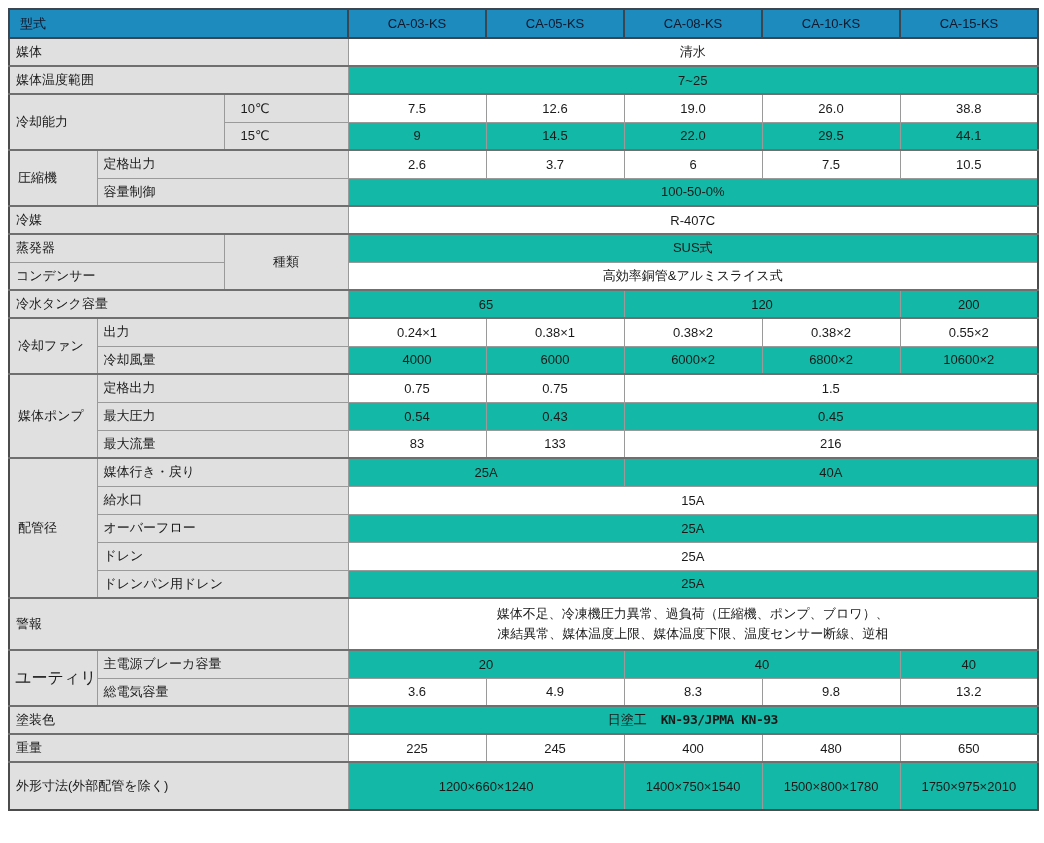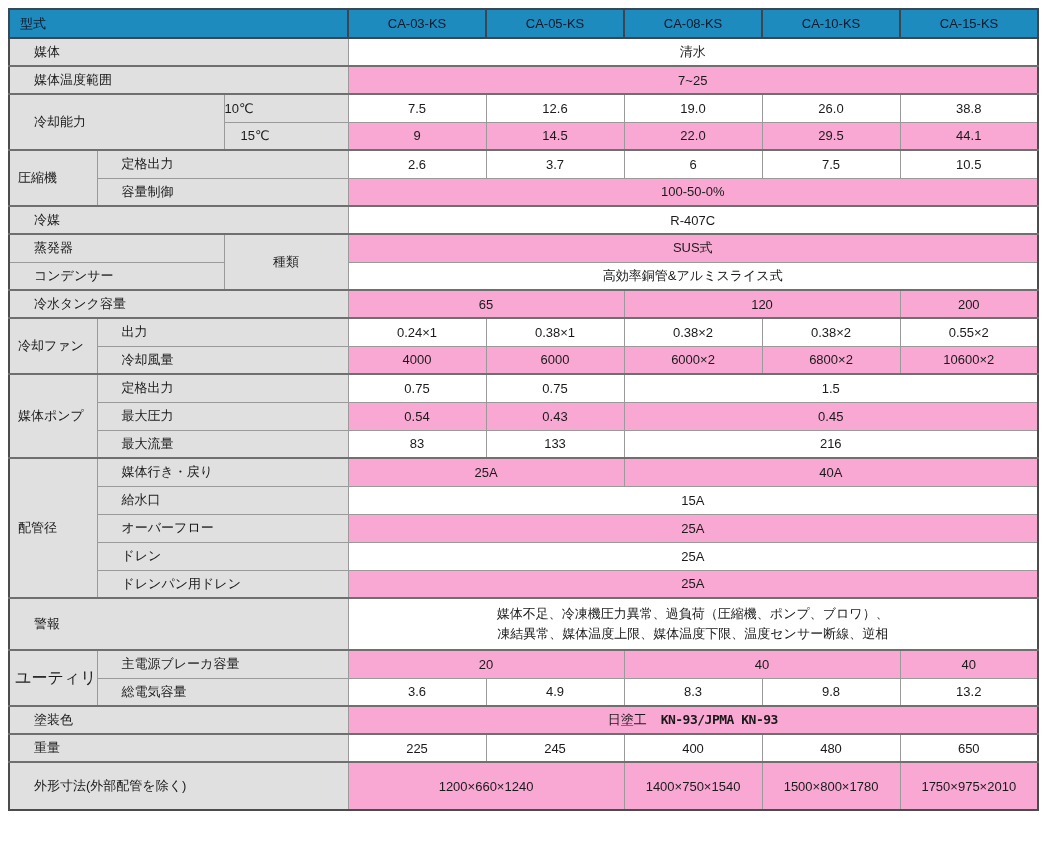--- a/index.html
+++ b/index.html
@@ -37,32 +37,32 @@
     font-weight: normal;
     border: 2px solid #3c4650;
     text-align: center;
     height: 29px;
   }
   .spec th.hl { text-align: left; padding-left: 10px; }
   
   .spec td.lbl {
     background: #e0e0e0;
     text-align: left;
-    padding-left: 24px;
+    padding-left: 6px;
   }
   .spec td.grp {
     background: #e0e0e0;
     text-align: left;
     padding-left: 8px;
     padding-right: 2px;
   }
   .spec td.ctr { text-align: center; padding-left: 2px; padding-right: 2px; }
   
   .spec td.d { text-align: center; background: #ffffff; }
-  .spec td.d.g { background: #f9a8d4; }
+  .spec td.d.g { background: #14b8a6; }
   
   tr.sec td { border-top: 2px solid #6f6f6f; }
   
   tr.alarm-row td.d {
     height: 52px;
     white-space: normal;
     line-height: 1.55;
     padding: 4px 8px;
   }
   tr.dim-row td { height: 48px; }
@@ -107,21 +107,21 @@
       <tr class="sec">
         <td class="lbl" colspan="3">媒体</td>
         <td class="d" colspan="5">清水</td>
       </tr>
       <tr class="sec">
         <td class="lbl" colspan="3">媒体温度範囲</td>
         <td class="d g" colspan="5">7~25</td>
       </tr>
       <tr class="sec">
         <td class="lbl" colspan="2" rowspan="2">冷却能力</td>
-        <td class="lbl" style="padding-left:0">10℃</td>
+        <td class="lbl" style="padding-left:16px">10℃</td>
         <td class="d">7.5</td>
         <td class="d">12.6</td>
         <td class="d">19.0</td>
         <td class="d">26.0</td>
         <td class="d">38.8</td>
       </tr>
       <tr>
         <td class="lbl" style="padding-left:16px">15℃</td>
         <td class="d g">9</td>
         <td class="d g">14.5</td>

